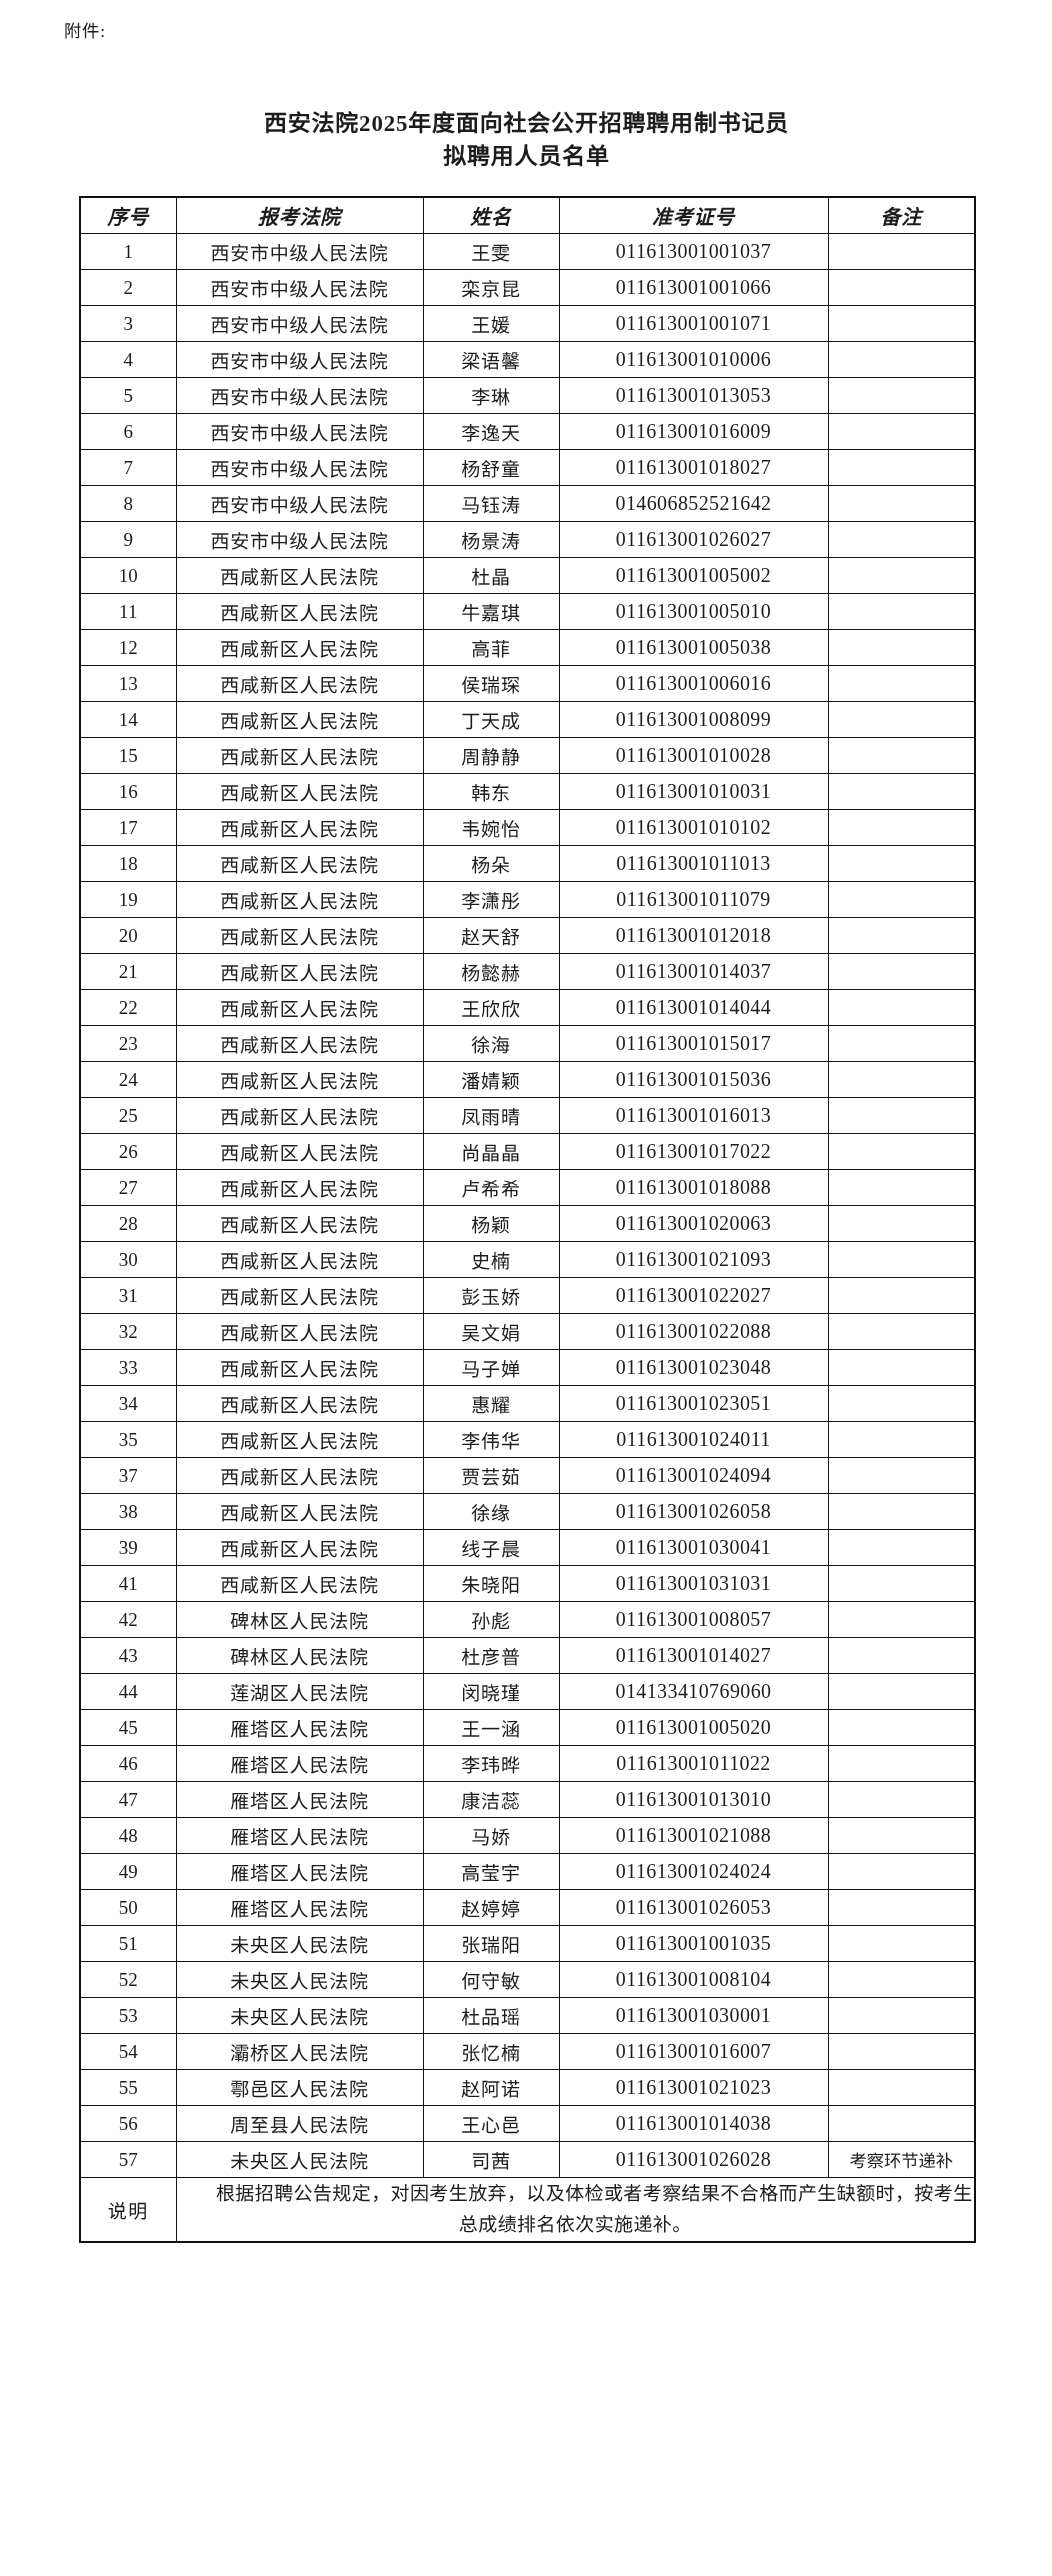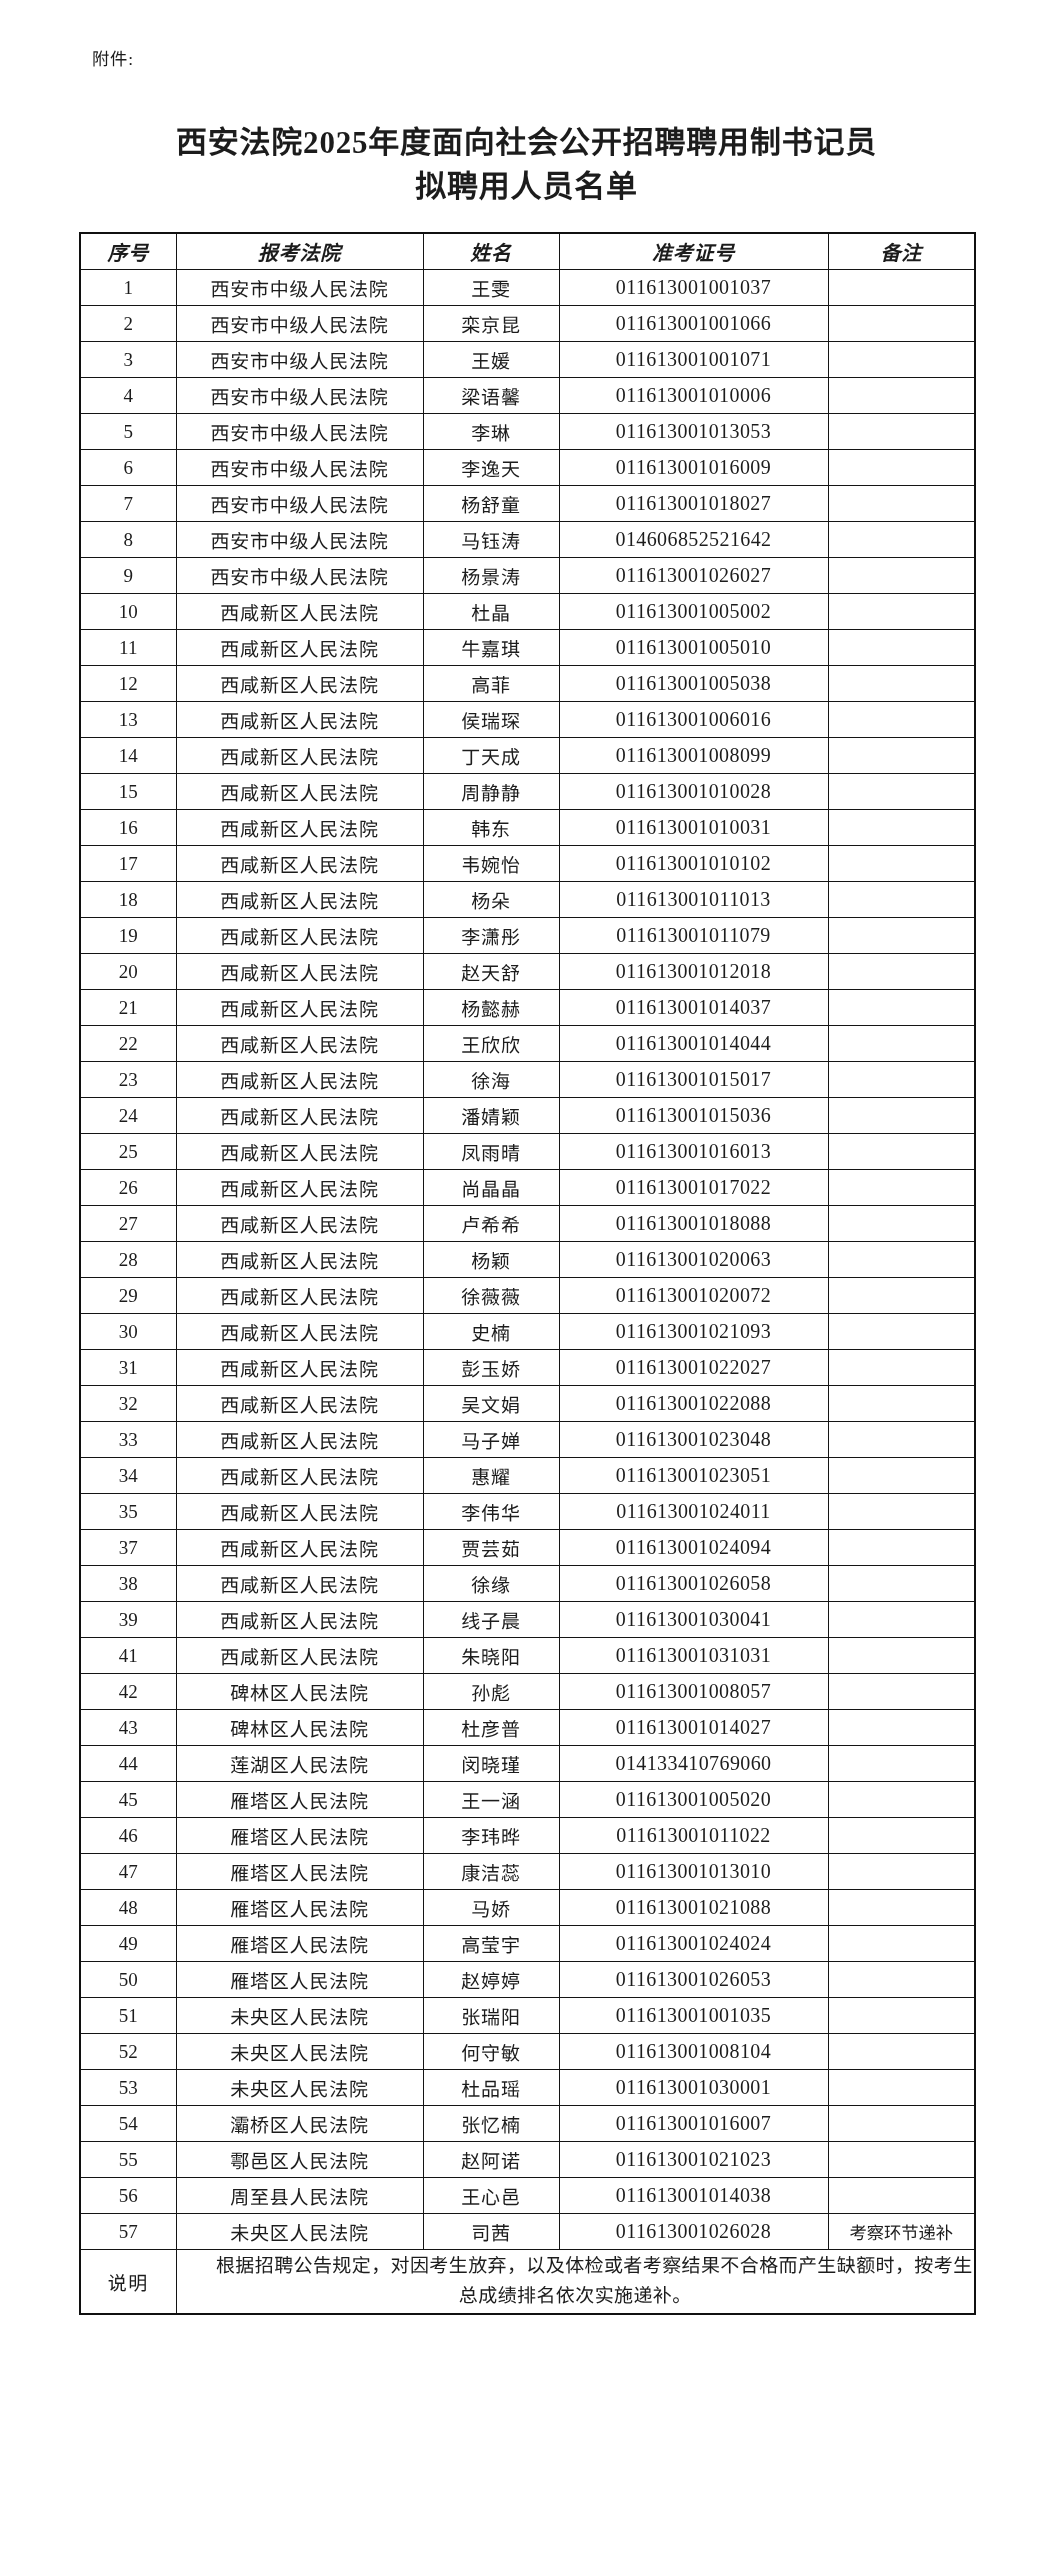--- a/index.html
+++ b/index.html
@@ -9,30 +9,30 @@
   }
   body {
     width: 1053px;
     height: 2576px;
     position: relative;
     font-family: "Liberation Serif", "DejaVu Serif", serif;
     color: #1c1c1c;
     -webkit-font-smoothing: antialiased;
   }
   .attachment {
-    padding-top: 45px;
-    margin-left: 92px;
+    padding-top: 17px;
+    margin-left: 64px;
     font-size: 17.3px;
     letter-spacing: 0.8px;
   }
   .title-block {
-    margin-top: 51px;
+    margin-top: 66px;
     text-align: center;
     font-weight: 700;
-    font-size: 31px;
+    font-size: 23px;
     line-height: 1.42;
     letter-spacing: 0.8px;
   }
   table.roster {
     margin: 23px 0 0 79px;
     width: 895px;
     border-collapse: collapse;
     table-layout: fixed;
     border: 2.5px solid #101010;
   }
@@ -285,27 +285,20 @@
         <td class="c-remark"></td>
       </tr>
       <tr class="data-row">
         <td class="c-no">28</td>
         <td class="c-court">西咸新区人民法院</td>
         <td class="c-name">杨颖</td>
         <td class="c-ticket">011613001020063</td>
         <td class="c-remark"></td>
       </tr>
       <tr class="data-row">
-        <td class="c-no">29</td>
-        <td class="c-court">西咸新区人民法院</td>
-        <td class="c-name">徐薇薇</td>
-        <td class="c-ticket">011613001020072</td>
-        <td class="c-remark"></td>
-      </tr>
-      <tr class="data-row">
         <td class="c-no">30</td>
         <td class="c-court">西咸新区人民法院</td>
         <td class="c-name">史楠</td>
         <td class="c-ticket">011613001021093</td>
         <td class="c-remark"></td>
       </tr>
       <tr class="data-row">
         <td class="c-no">31</td>
         <td class="c-court">西咸新区人民法院</td>
         <td class="c-name">彭玉娇</td>

